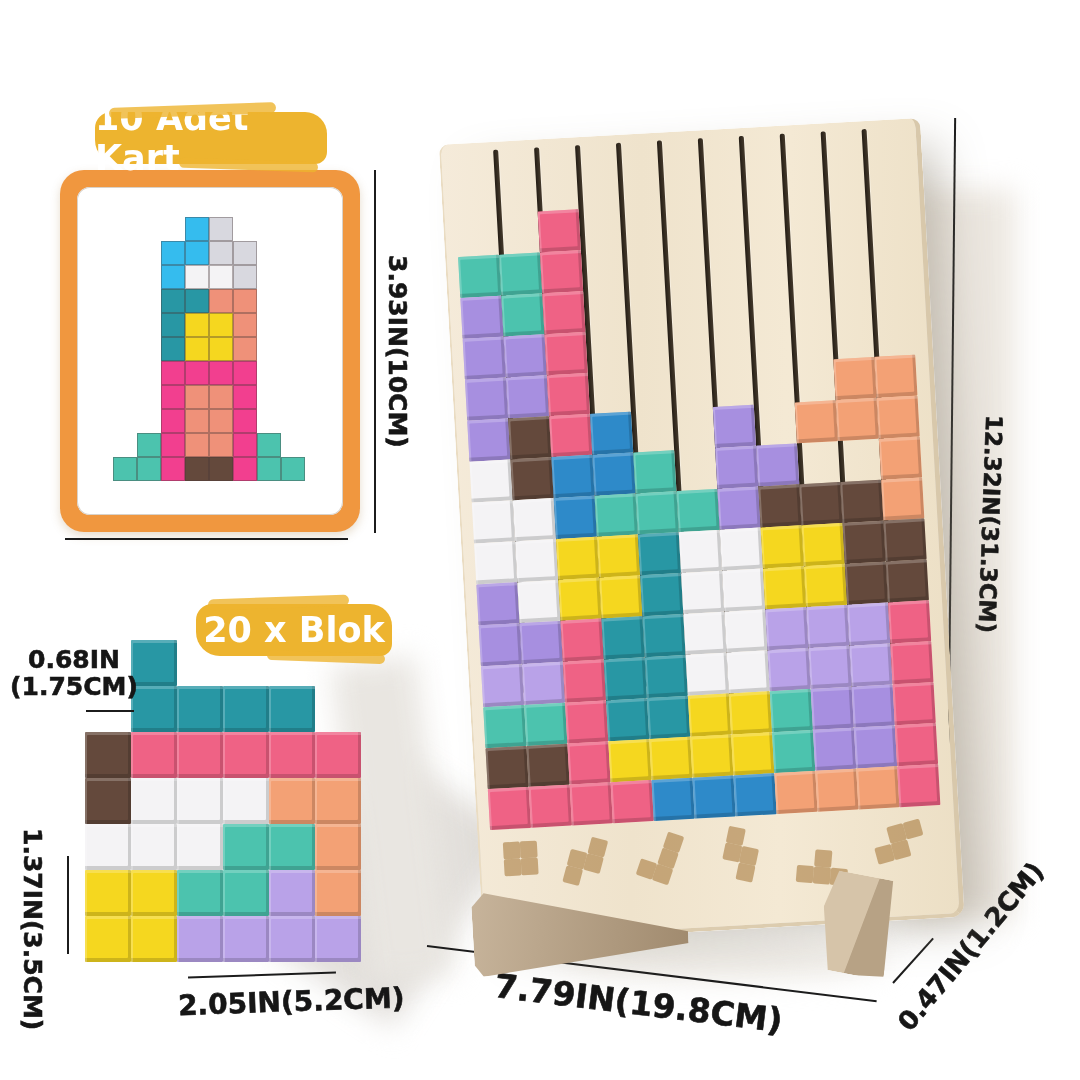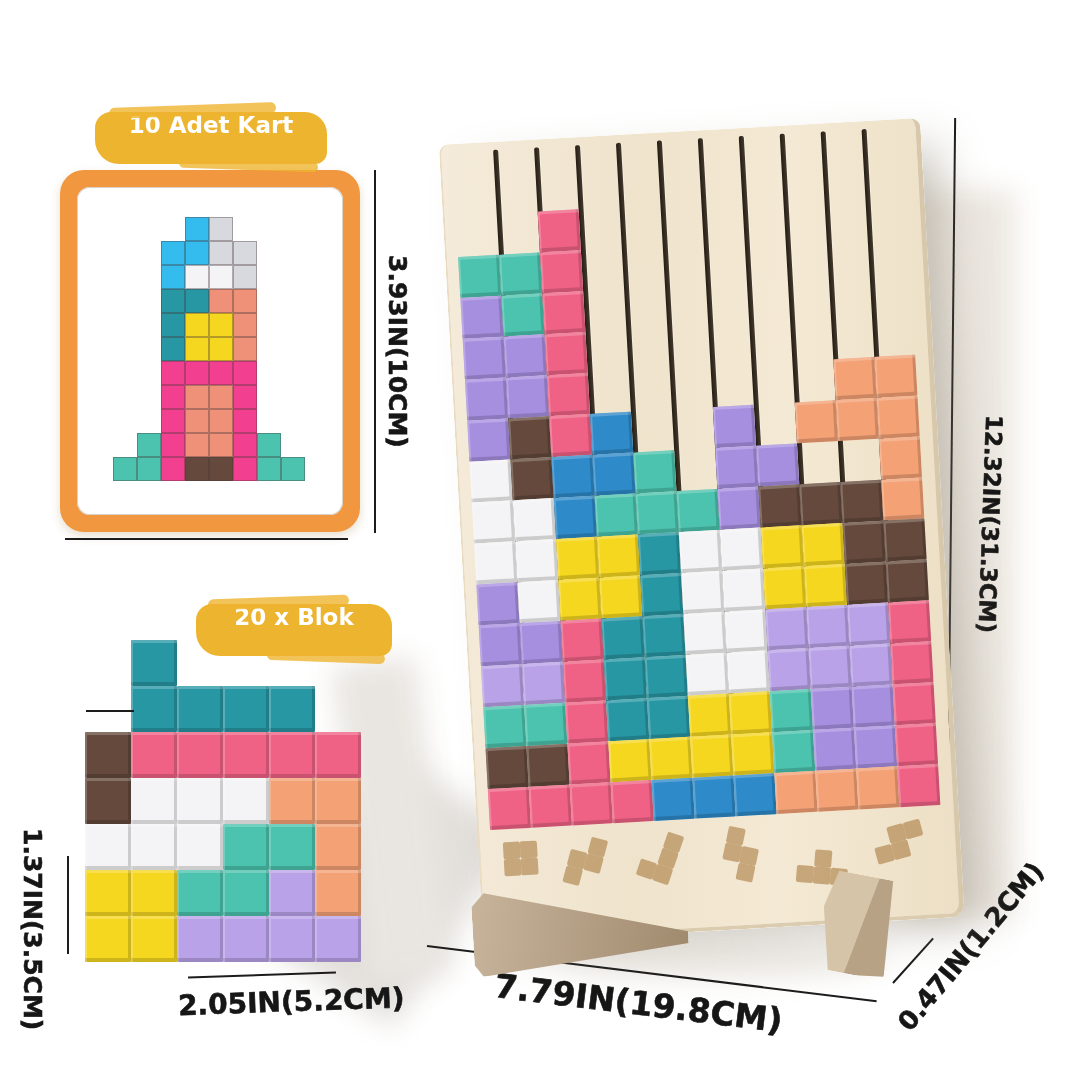--- a/index.html
+++ b/index.html
@@ -3,22 +3,22 @@
 <meta charset="utf-8">
 <style>
   html,body{margin:0;padding:0;background:#ffffff;}
   #stage{position:relative;width:1080px;height:1080px;overflow:hidden;background:#ffffff;
          font-family:"DejaVu Sans","Liberation Sans",sans-serif;color:#151515;}
   .abs{position:absolute;}
   
   .title{left:0;right:0;top:30px;text-align:center;font-size:47px;font-weight:bold;
          letter-spacing:1px;color:#121212;-webkit-text-stroke:1.3px #121212;}
   
-  .badge{display:flex;justify-content:center;color:#fff;font-weight:bold;
-         font-size:23px;border-radius:16px 22px 12px 24px;z-index:4;}
+  .badge{display:flex;align-items:center;justify-content:center;color:#fff;font-weight:bold;
+         font-size:35px;border-radius:16px 22px 12px 24px;z-index:4;}
   .badge::before{content:"";position:absolute;left:6%;top:-7px;width:72%;height:11px;
          background:inherit;border-radius:8px;transform:rotate(-2deg);opacity:.8;}
   .badge::after{content:"";position:absolute;right:4%;bottom:-6px;width:60%;height:10px;
          background:inherit;border-radius:8px;transform:rotate(2deg);opacity:.8;}
   
   .card-outer{left:60px;top:170px;width:300px;height:362px;background:#F0973F;border-radius:24px;
               box-shadow:0 4px 10px rgba(160,120,60,.25);}
   .card-inner{position:absolute;left:17px;top:17px;right:17px;bottom:17px;background:#ffffff;
               border-radius:13px;box-shadow:inset 0 0 0 1px #d8d2ca;}
   
@@ -161,20 +161,24 @@
       <div class="cell photo-cell" style="left: 184px; top: 230px; width: 46px; height: 46px; background: rgb(185, 162, 232);"></div>
       <div class="cell photo-cell" style="left: 230px; top: 230px; width: 46px; height: 46px; background: rgb(243, 161, 117);"></div>
       <div class="cell photo-cell" style="left: 0px; top: 276px; width: 46px; height: 46px; background: rgb(245, 215, 31);"></div>
       <div class="cell photo-cell" style="left: 46px; top: 276px; width: 46px; height: 46px; background: rgb(245, 215, 31);"></div>
       <div class="cell photo-cell" style="left: 92px; top: 276px; width: 46px; height: 46px; background: rgb(185, 162, 232);"></div>
       <div class="cell photo-cell" style="left: 138px; top: 276px; width: 46px; height: 46px; background: rgb(185, 162, 232);"></div>
       <div class="cell photo-cell" style="left: 184px; top: 276px; width: 46px; height: 46px; background: rgb(185, 162, 232);"></div>
       <div class="cell photo-cell" style="left: 230px; top: 276px; width: 46px; height: 46px; background: rgb(185, 162, 232);"></div>
     </div>
 
+  <div class="abs mlabel" style="left:10px;top:646px;width:128px;text-align:center;font-size:25px;line-height:1.08;z-index:2;">
+    <div>0.68IN</div>
+    <div>(1.75CM)</div>
+  </div>
   <div class="abs mline" style="left:86px;top:710px;width:48px;height:2px;z-index:2;"></div>
 
   <div class="abs mlabel vtext" style="left:18px;top:828px;height:240px;font-size:25px;display:flex;align-items:center;">1.37IN(3.5CM)</div>
   <div class="abs mline" style="left:67px;top:856px;width:2px;height:98px;"></div>
 
   <div class="abs mline" style="left:188px;top:974px;width:148px;height:2px;transform:rotate(-2deg);"></div>
   <div class="abs mlabel" style="left:178px;top:986px;width:180px;text-align:center;font-size:28px;transform:rotate(-2deg);">2.05IN(5.2CM)</div>
 
   <div class="abs board">
     <div class="board-face"></div>

